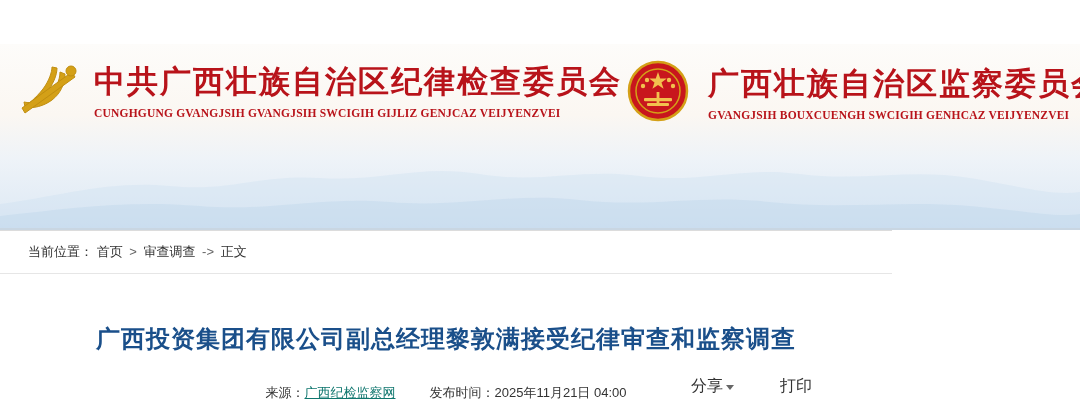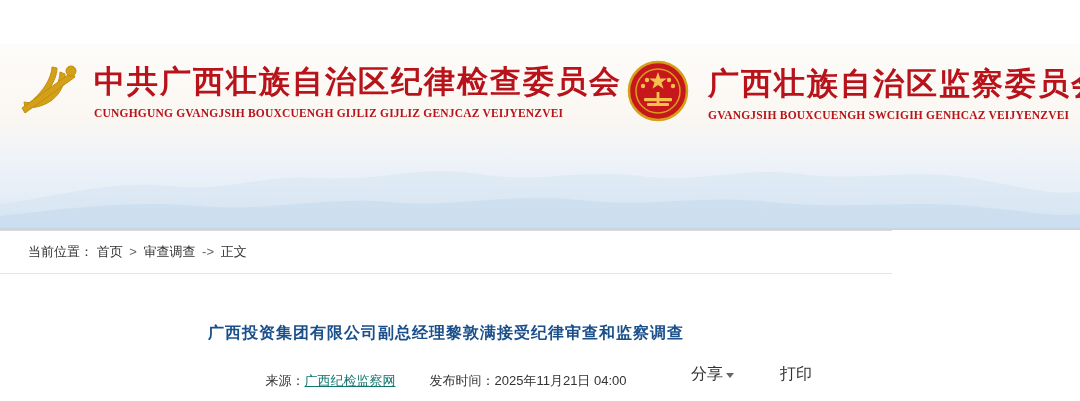--- a/index.html
+++ b/index.html
@@ -107,21 +107,21 @@
   .crumb .sep { color: #666; margin: 0 3px; }
 
   
   .article {
     padding: 0 80px;
   }
   .art-title {
     text-align: center;
     font-family: "Liberation Sans", sans-serif;
     font-weight: bold;
-    font-size: 16px;
+    font-size: 24px;
     color: #1a4f8a;
     letter-spacing: 1px;
     margin: 48px 0 0 0;
     line-height: 1.4;
   }
 
   .meta-row {
     position: relative;
     display: flex;
     align-items: center;
@@ -194,21 +194,21 @@
             <g fill="#d4a017" stroke="#c08e10" stroke-width="1">
               <path d="M13,47 C13,47 22,40 29,31 C35,23 38,14 38,9 L43,10 C43,17 39,27 32,35 C25,43 16,50 16,50 Z"></path>
               <path d="M10,44 C18,46 28,43 35,37 C42,31 46,22 46,14 L51,16 C51,26 46,36 38,42 C30,48 19,51 11,49 Z"></path>
               <path d="M8,50 L58,14 L61,19 L11,55 Z"></path>
               <circle cx="57" cy="13" r="5"></circle>
             </g>
           </svg>
         </span>
         <span class="org-text">
           <span class="org-title">中共广西壮族自治区纪律检查委员会</span>
-          <span class="org-sub">CUNGHGUNG GVANGJSIH BOUXCUENGH GIJLIZ GIJLIZ GENJCAZ VEIJYENZVEI</span>
+          <span class="org-sub">CUNGHGUNG GVANGJSIH GVANGJSIH SWCIGIH GIJLIZ GENJCAZ VEIJYENZVEI</span>
         </span>
       </div>
 
       <div class="org-block right">
         <span class="emblem">
           <svg width="72" height="66" viewBox="0 0 72 66">
             <circle cx="36" cy="33" r="29" fill="#c8161d" stroke="#d4a017" stroke-width="2.5"></circle>
             <circle cx="36" cy="33" r="22" fill="#c8161d" stroke="#d4a017" stroke-width="1.5"></circle>
             <g fill="#f2c14e">
               <polygon points="36,14 38.2,20.4 44.8,20.4 39.5,24.4 41.6,30.8 36,26.9 30.4,30.8 32.5,24.4 27.2,20.4 33.8,20.4"></polygon>

